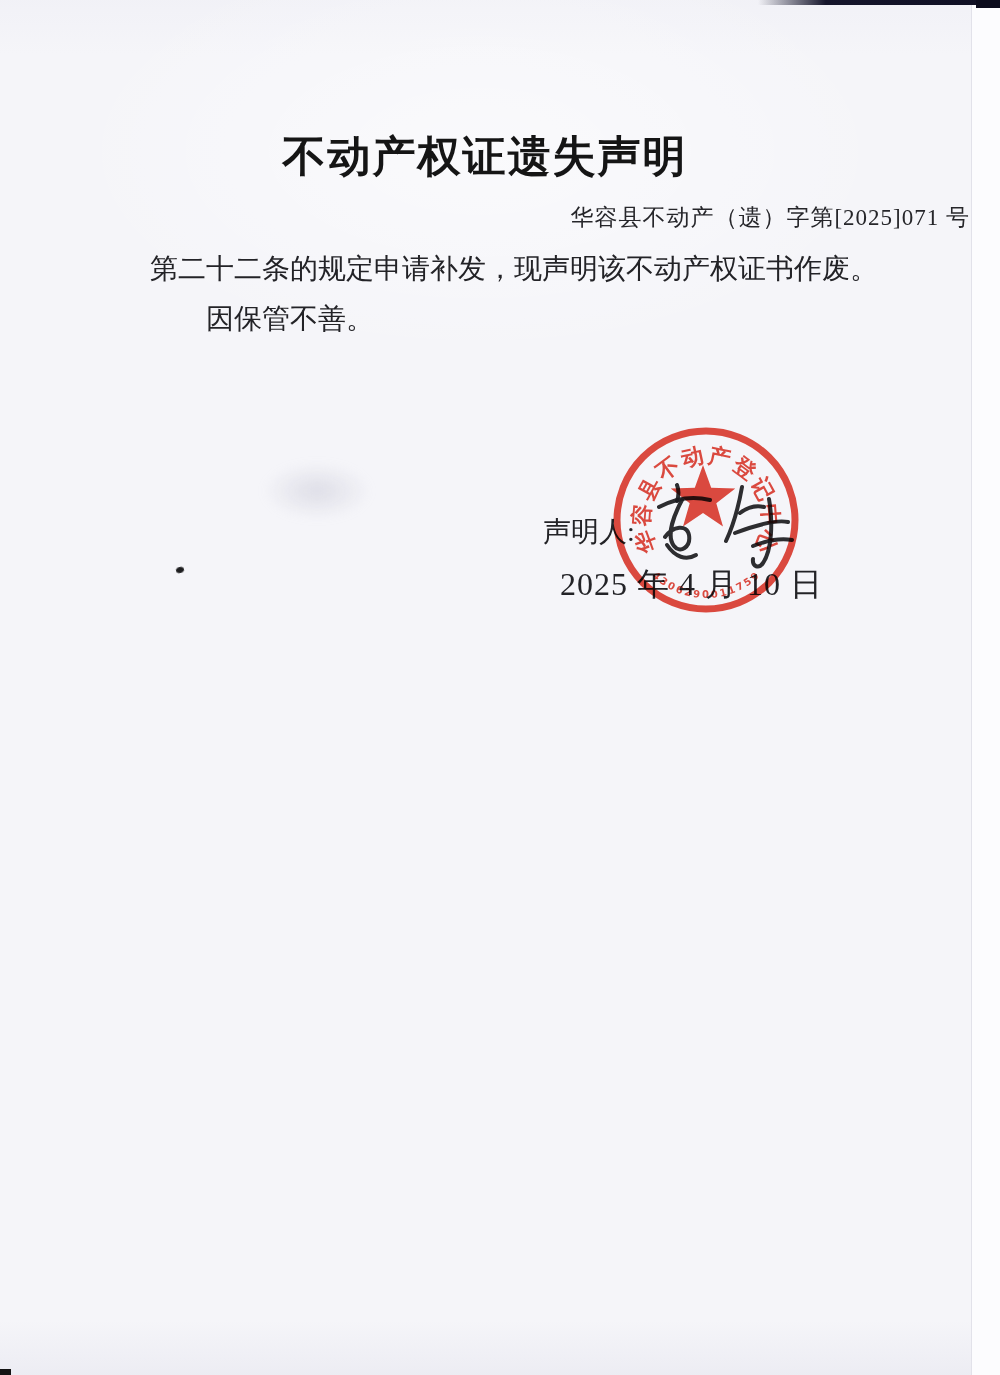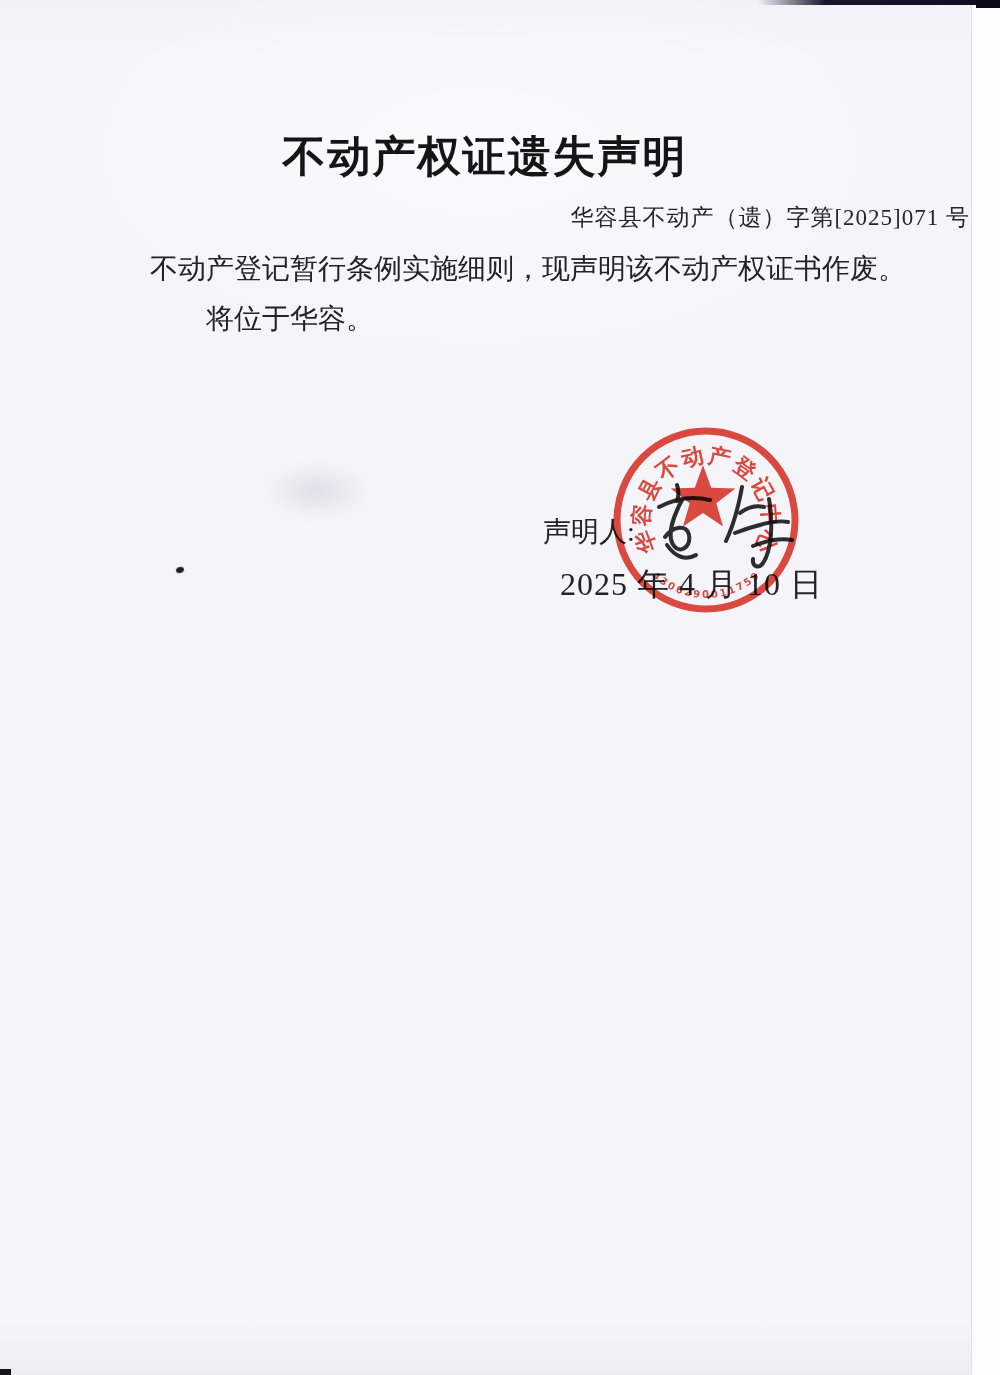--- a/index.html
+++ b/index.html
@@ -102,22 +102,22 @@
 
 <div class="page">
 
   <div class="paper-shade"></div>
   <div class="crease-shadow"></div>
 
   <div class="doc-title">不动产权证遗失声明</div>
   <div class="doc-number">华容县不动产（遗）字第[2025]071 号</div>
 
   <div class="body-block">
-    <div class="body-line">不动产登记暂行条例实施细则，现声明该不动产权证书作废。</div>
-    <div class="closing-line">将位于华容。</div>
+    <div class="body-line">第二十二条的规定申请补发，现声明该不动产权证书作废。</div>
+    <div class="closing-line">因保管不善。</div>
   </div>
 
   <div class="declarant">声明人:</div>
   <div class="date-line">2025 年 4 月 10 日</div>
 
   <svg class="seal" viewBox="0 0 200 200" xmlns="http://www.w3.org/2000/svg">
     <circle class="ring" cx="100" cy="100" r="89"></circle>
     <polygon class="star" points="97,45 105.2,67.7 129.3,68.5 110.3,83.3 117,106.5 97,93 77,106.5 83.7,83.3 64.7,68.5 88.8,67.7"></polygon>
     <g class="seal-ring-text">
         <text x="40.8" y="121.5" transform="rotate(-110.0 40.8 121.5)">华</text>

